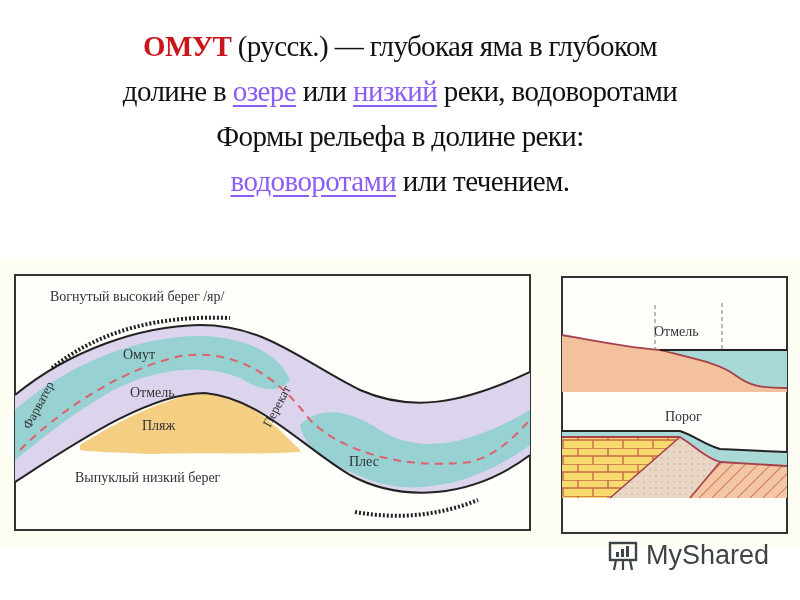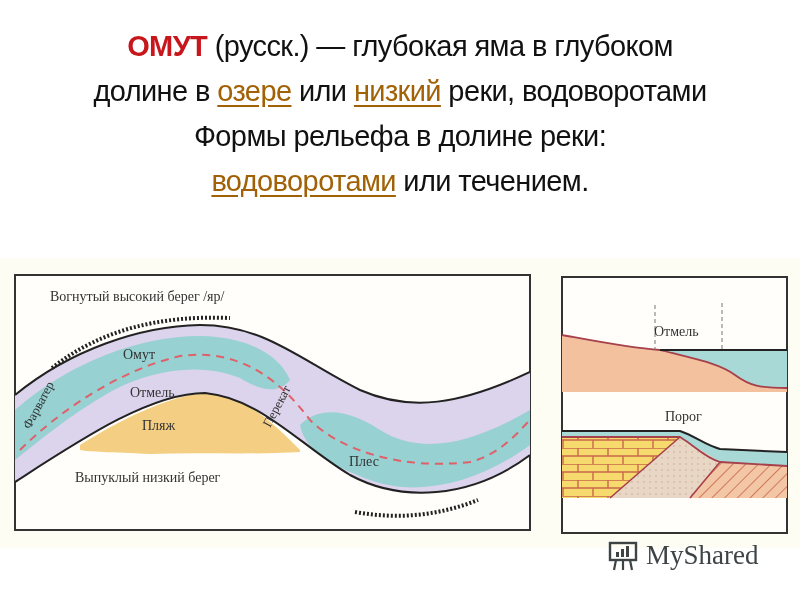--- a/index.html
+++ b/index.html
@@ -2,32 +2,32 @@
 <html><head>
 <meta charset="utf-8">
 <style>
   html, body { margin: 0; padding: 0; }
   body {
     width: 800px; height: 600px; background: #ffffff; position: relative; overflow: hidden;
     font-family: "Liberation Sans", sans-serif;
   }
   .slide-text {
     position: absolute; left: 0; top: 24px; width: 800px; text-align: center;
-    font-size: 29px; line-height: 45px; color: #111; font-family: Liberation Sans, sans-serif;
+    font-size: 29px; line-height: 45px; color: #111; font-family: Liberation Serif, serif;
     letter-spacing: -0.6px;
   }
   .slide-text .term { color: #c8161d; font-weight: bold; }
-  .slide-text a { color: #a16207; text-decoration: underline; text-underline-offset: 4px; }
+  .slide-text a { color: #8b5cf6; text-decoration: underline; text-underline-offset: 4px; }
   .figure-bg {
     position: absolute; left: 0; top: 258px; width: 800px; height: 290px; background: #fefdf3;
   }
   .figure-svg { position: absolute; left: 0; top: 0; }
   .watermark {
     position: absolute; left: 606px; top: 538px; display: flex; align-items: center; gap: 6px;
-    color: #3e4346; font-size: 27px; font-family: Liberation Serif, serif;
+    color: #3e4346; font-size: 27px; font-family: Liberation Sans, sans-serif;
   }
   .watermark svg { display: block; }
 </style>
 </head>
 <body>
 
 <div class="slide-text">
   <div><span class="term">ОМУТ</span><span> (русск.) — глубокая яма в глубоком</span></div>
   <div><span>долине в </span><a>озере</a><span> или </span><a>низкий</a><span> реки, водоворотами</span></div>
   <div>Формы рельефа в долине реки:</div>

